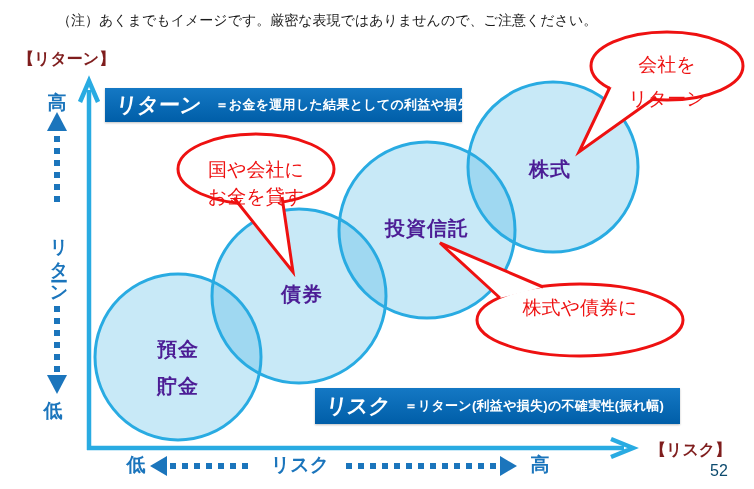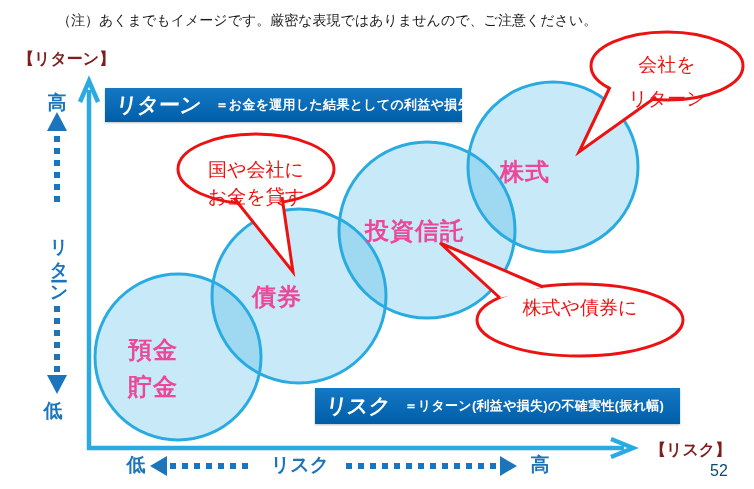--- a/index.html
+++ b/index.html
@@ -26,21 +26,21 @@
   .axis-word-x{left:260px;top:452px;width:80px;font-weight:bold;font-size:19px;color:#1b75bc;text-align:center;}
   .defbox{
     background:linear-gradient(#1478c4,#005ea8);
     color:#ffffff;display:flex;align-items:center;white-space:nowrap;
     box-shadow:0 1px 2px rgba(0,0,0,0.25);
   }
   .defbox .term{font-size:21px;font-weight:bold;display:inline-block;transform:skewX(-8deg);padding-left:11px;}
   .defbox .deftext{font-size:13px;font-weight:bold;margin-left:14px;letter-spacing:0.3px;}
   .box-return{left:105px;top:88px;width:357px;height:34px;}
   .box-risk{left:315px;top:388px;width:365px;height:36px;}
-  .prod-label{color:#ec4899;font-weight:bold;font-size:24px;letter-spacing:1px;}
+  .prod-label{color:#4c1d95;font-weight:bold;font-size:20px;text-align:center;letter-spacing:1px;}
   .prod-0{left:128px;top:331px;width:100px;line-height:37px;}
   .prod-1{left:252px;top:281px;width:100px;}
   .prod-2{left:365px;top:215px;width:124px;}
   .prod-3{left:500px;top:156px;width:100px;}
   .callout-text{color:#ee1111;font-size:19px;text-align:center;white-space:nowrap;margin-top:12px;}
   .callout-0{left:182px;top:144px;width:148px;line-height:27px;}
   .callout-1{left:594px;top:36px;width:146px;line-height:34px;}
   .callout-2{left:478px;top:280px;width:204px;line-height:32px;}
   .page-num{left:710px;top:462px;font-size:16px;color:#0c4a6e;}
 </style>

